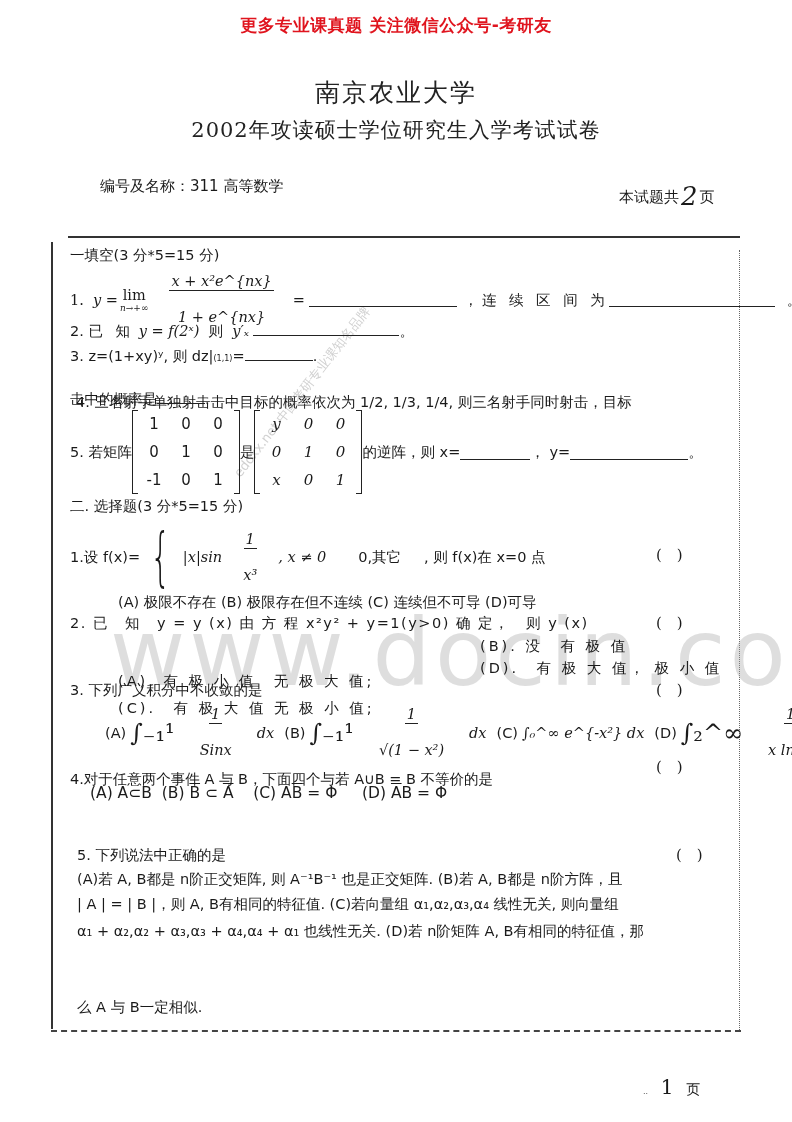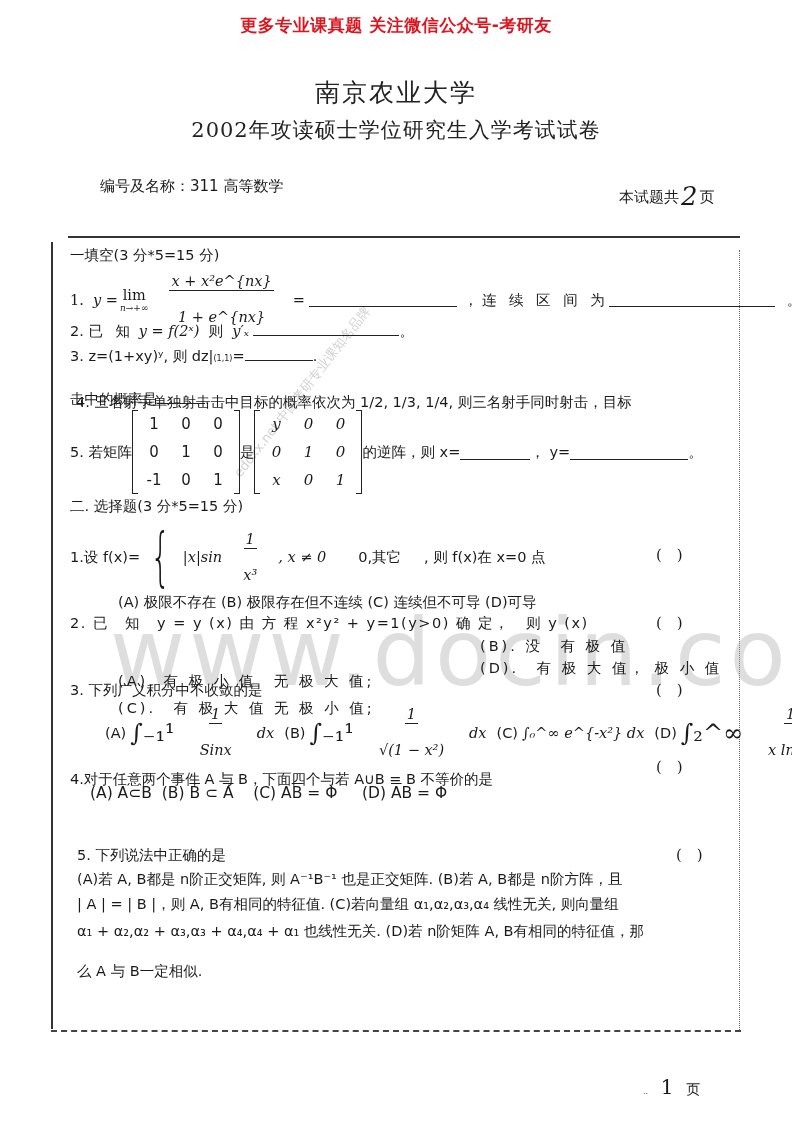--- a/index.html
+++ b/index.html
@@ -219,17 +219,17 @@
   <span>(D)</span>&nbsp;<span class="ovl">A</span>B = Φ
 </div>
 
 <div class="abs t sans" style="left:77px;top:846px;">
   <span>5.</span>&nbsp;<span>下列说法中正确的是</span>
 </div>
 <div class="abs t paren" style="left:676px;top:846px;">(　)</div>
 <div class="abs t sans" style="left:77px;top:870px;">(A)若 A, B都是 n阶正交矩阵, 则 A⁻¹B⁻¹ 也是正交矩阵. (B)若 A, B都是 n阶方阵，且</div>
 <div class="abs t sans" style="left:77px;top:895px;">| A | = | B |，则 A, B有相同的特征值. (C)若向量组 α₁,α₂,α₃,α₄ 线性无关, 则向量组</div>
 <div class="abs t sans" style="left:77px;top:922px;">α₁ + α₂,α₂ + α₃,α₃ + α₄,α₄ + α₁ 也线性无关. (D)若 n阶矩阵 A, B有相同的特征值，那</div>
-<div class="abs t sans" style="left:77px;top:962px;">么 A 与 B一定相似.</div>
+<div class="abs t sans" style="left:77px;top:998px;">么 A 与 B一定相似.</div>
 
 <div class="abs page-foot">
   <span style="font-size:8px">..</span>&nbsp;&nbsp;<span>1</span>&nbsp;&nbsp;<span style="font-size:14px">页</span>
 </div>
 
 </body></html>

